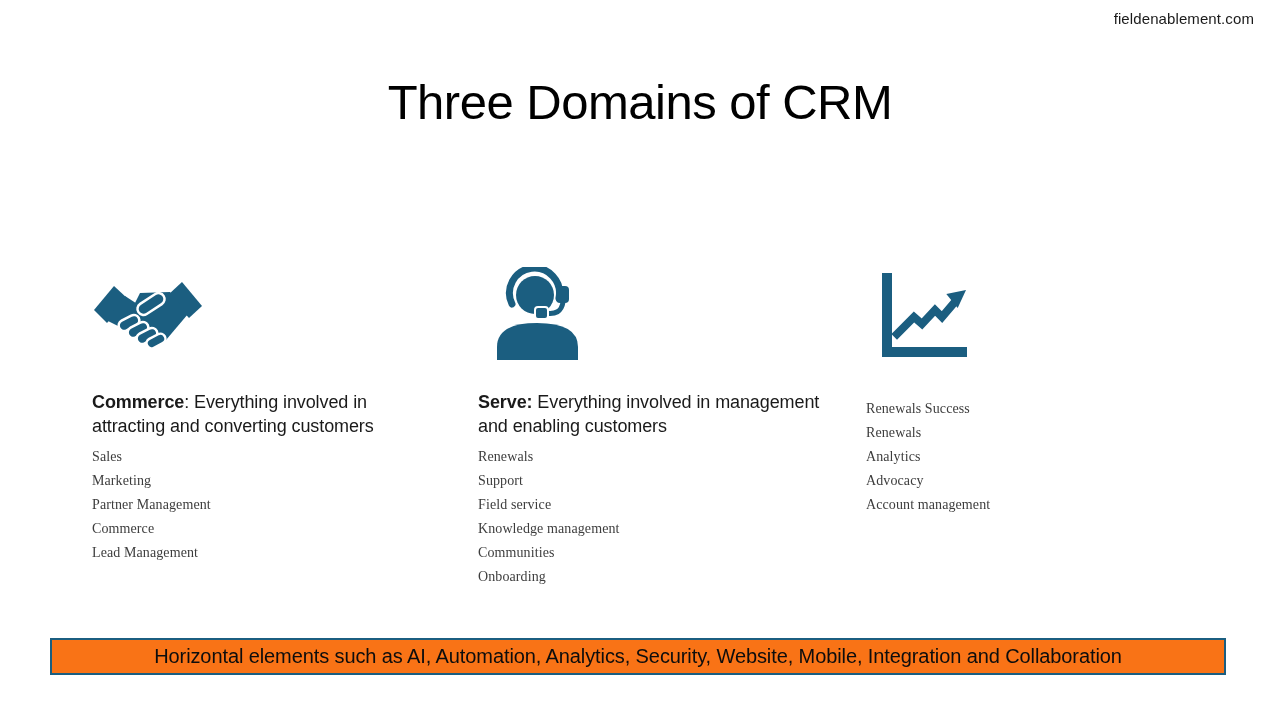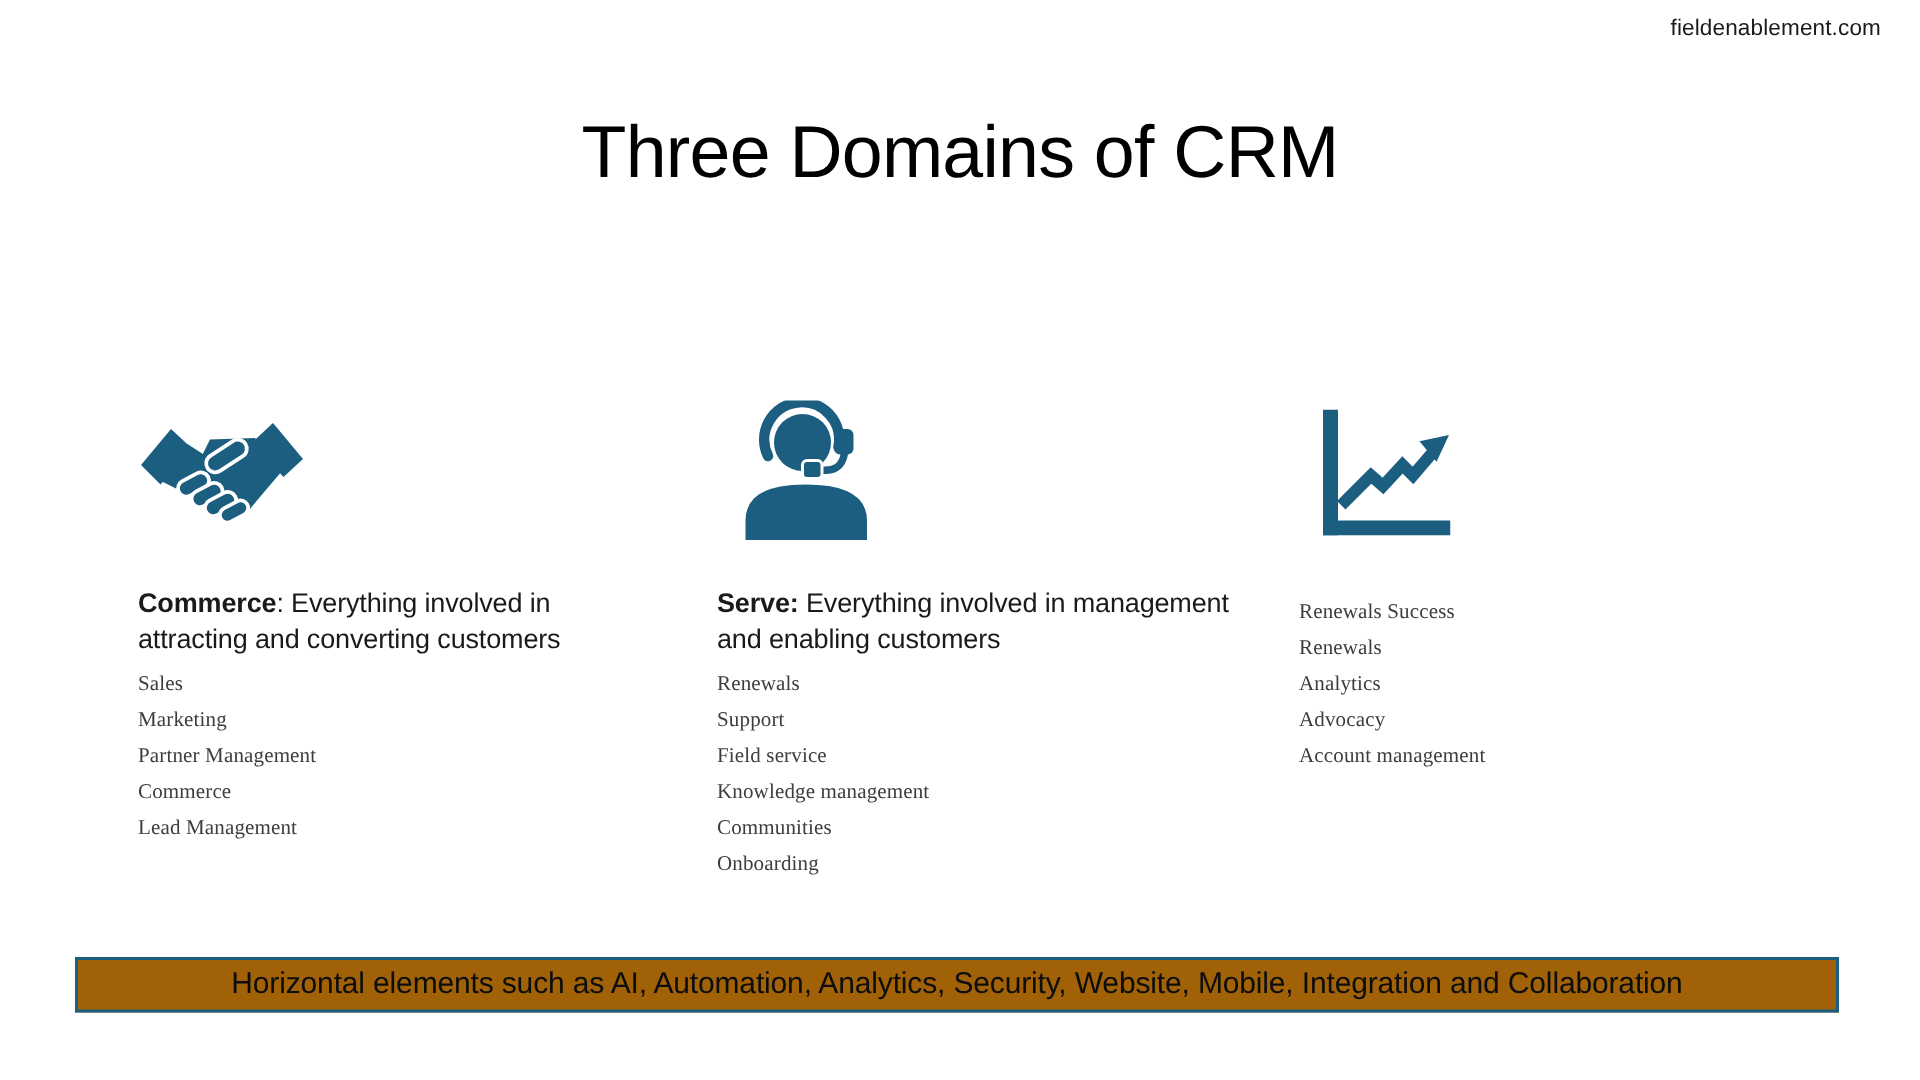--- a/index.html
+++ b/index.html
@@ -41,21 +41,21 @@
   .col-list { list-style:none; margin-top:7px;font-family:Liberation Serif, serif; }
   .col-list li {
     font-size:14px; line-height:24px; color:var(--list_text);
     letter-spacing:0.1px;
   }
   .banner {
     position:absolute; left:50px; top:638px; width:1176px; height:37px;
     border:2px solid var(--accent);
     display:flex; align-items:center; justify-content:center;
     font-size:20px; color:#0d0d0d; letter-spacing:-0.1px;
-    background:#a16207;
+    background:#f97316;
   }
 </style>
 </head>
 <body>
 
 <div class="slide">
 
   <div class="site-url">fieldenablement.com</div>
 
   <h1 class="slide-title">Three Domains of CRM</h1>

